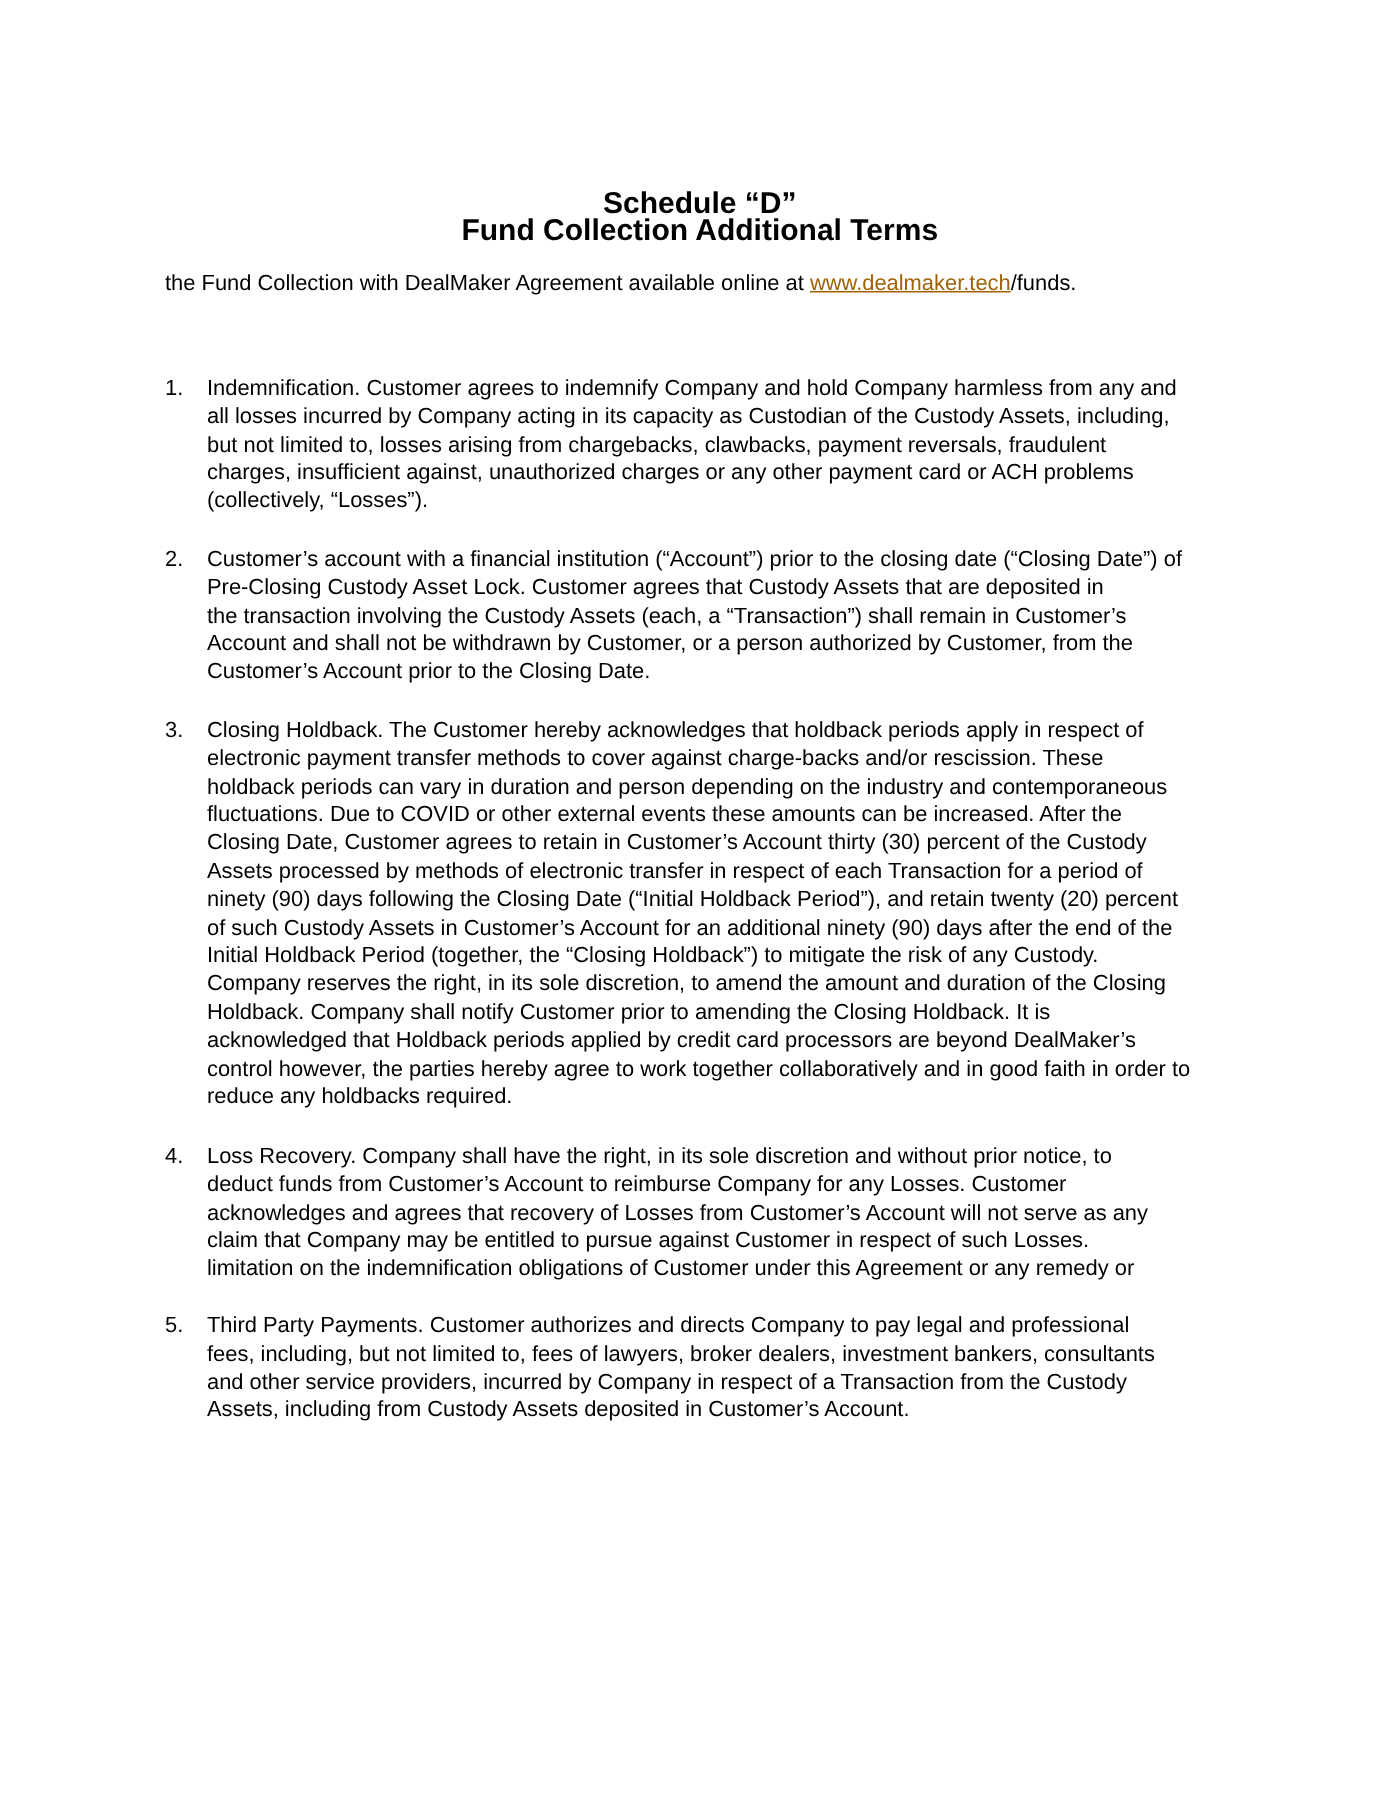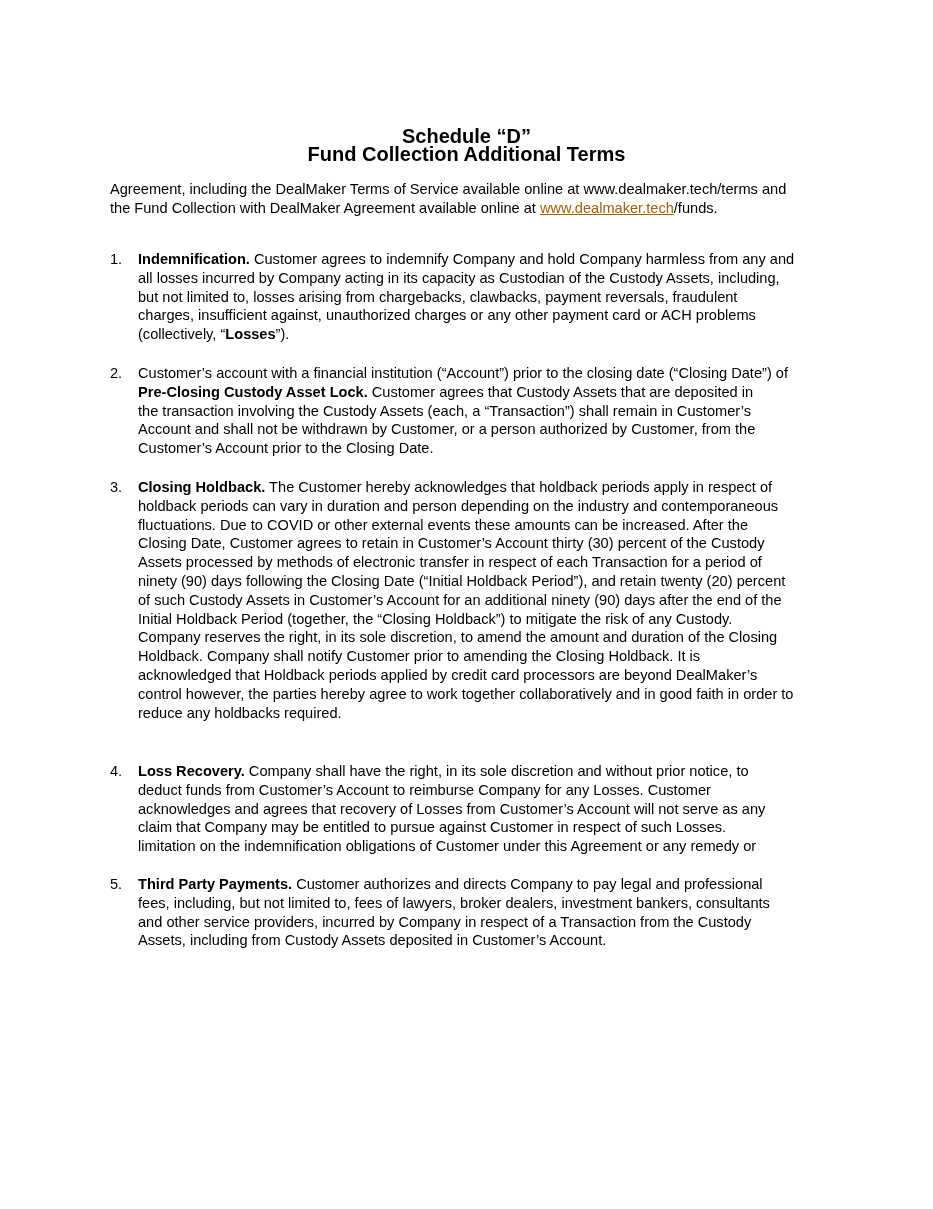--- a/index.html
+++ b/index.html
@@ -15,31 +15,30 @@
       font-weight: bold; font-size: 20px; line-height: 18px;
     }
     .title.t1 { top: 127px; }
     .title.t2 { top: 145px; }
     .intro { position: absolute; left: 110px; top: 180px; width: 730px; }
     .line { display: block; white-space: nowrap; line-height: 18.8px; height: 18.8px; }
     .link { color: #a16207; text-decoration: underline; cursor: pointer; }
     .item { position: absolute; left: 110px; width: 730px; }
     .item .num { position: absolute; left: 0; top: 0; width: 24px; line-height: 18.8px; }
     .item .body { position: absolute; left: 28px; top: 0; width: 700px; }
-    .b { font-weight: bold; }
+    .b { font-weight: normal; }
   </style>
 </head>
 <body>
 
 <div class="page">
   <div class="title t1">Schedule “D”</div>
   <div class="title t2">Fund Collection Additional Terms</div>
 
   <div class="intro">
-    <span class="line">Agreement, including the DealMaker Terms of Service available online at www.dealmaker.tech/terms and</span>
     <span class="line"><span>the Fund Collection with DealMaker Agreement available online at </span><span class="link">www.dealmaker.tech</span><span>/funds.</span></span>
   </div>
 
   <div class="item" style="top:250px;">
     <span class="num">1.</span>
     <div class="body">
       <span class="line"><span class="b">Indemnification.</span><span> Customer agrees to indemnify Company and hold Company harmless from any and</span></span>
       <span class="line">all losses incurred by Company acting in its capacity as Custodian of the Custody Assets, including,</span>
       <span class="line">but not limited to, losses arising from chargebacks, clawbacks, payment reversals, fraudulent</span>
       <span class="line">charges, insufficient against, unauthorized charges or any other payment card or ACH problems</span>
@@ -55,20 +54,21 @@
       <span class="line">the transaction involving the Custody Assets (each, a “Transaction”) shall remain in Customer’s</span>
       <span class="line">Account and shall not be withdrawn by Customer, or a person authorized by Customer, from the</span>
       <span class="line">Customer’s Account prior to the Closing Date.</span>
     </div>
   </div>
 
   <div class="item" style="top:478px;">
     <span class="num">3.</span>
     <div class="body">
       <span class="line"><span class="b">Closing Holdback.</span><span> The Customer hereby acknowledges that holdback periods apply in respect of</span></span>
+      <span class="line">electronic payment transfer methods to cover against charge-backs and/or rescission. These</span>
       <span class="line">holdback periods can vary in duration and person depending on the industry and contemporaneous</span>
       <span class="line">fluctuations.  Due to COVID or other external events these amounts can be increased.  After the</span>
       <span class="line">Closing Date, Customer agrees to retain in Customer’s Account thirty (30) percent of the Custody</span>
       <span class="line">Assets processed by methods of electronic transfer in respect of each Transaction for a period of</span>
       <span class="line">ninety (90) days following the Closing Date (“Initial Holdback Period”), and retain twenty (20) percent</span>
       <span class="line">of such Custody Assets in Customer’s Account for an additional ninety (90) days after the end of the</span>
       <span class="line">Initial Holdback Period (together, the “Closing Holdback”) to mitigate the risk of any Custody.</span>
       <span class="line">Company reserves the right, in its sole discretion, to amend the amount and duration of the Closing</span>
       <span class="line">Holdback. Company shall notify Customer prior to amending the Closing Holdback. It is</span>
       <span class="line">acknowledged that Holdback periods applied by credit card processors are beyond DealMaker’s</span>

